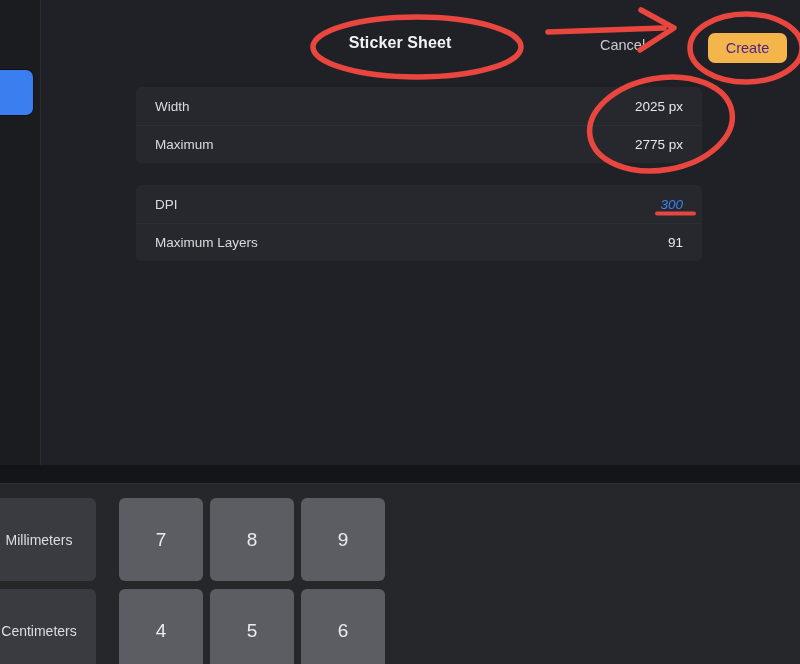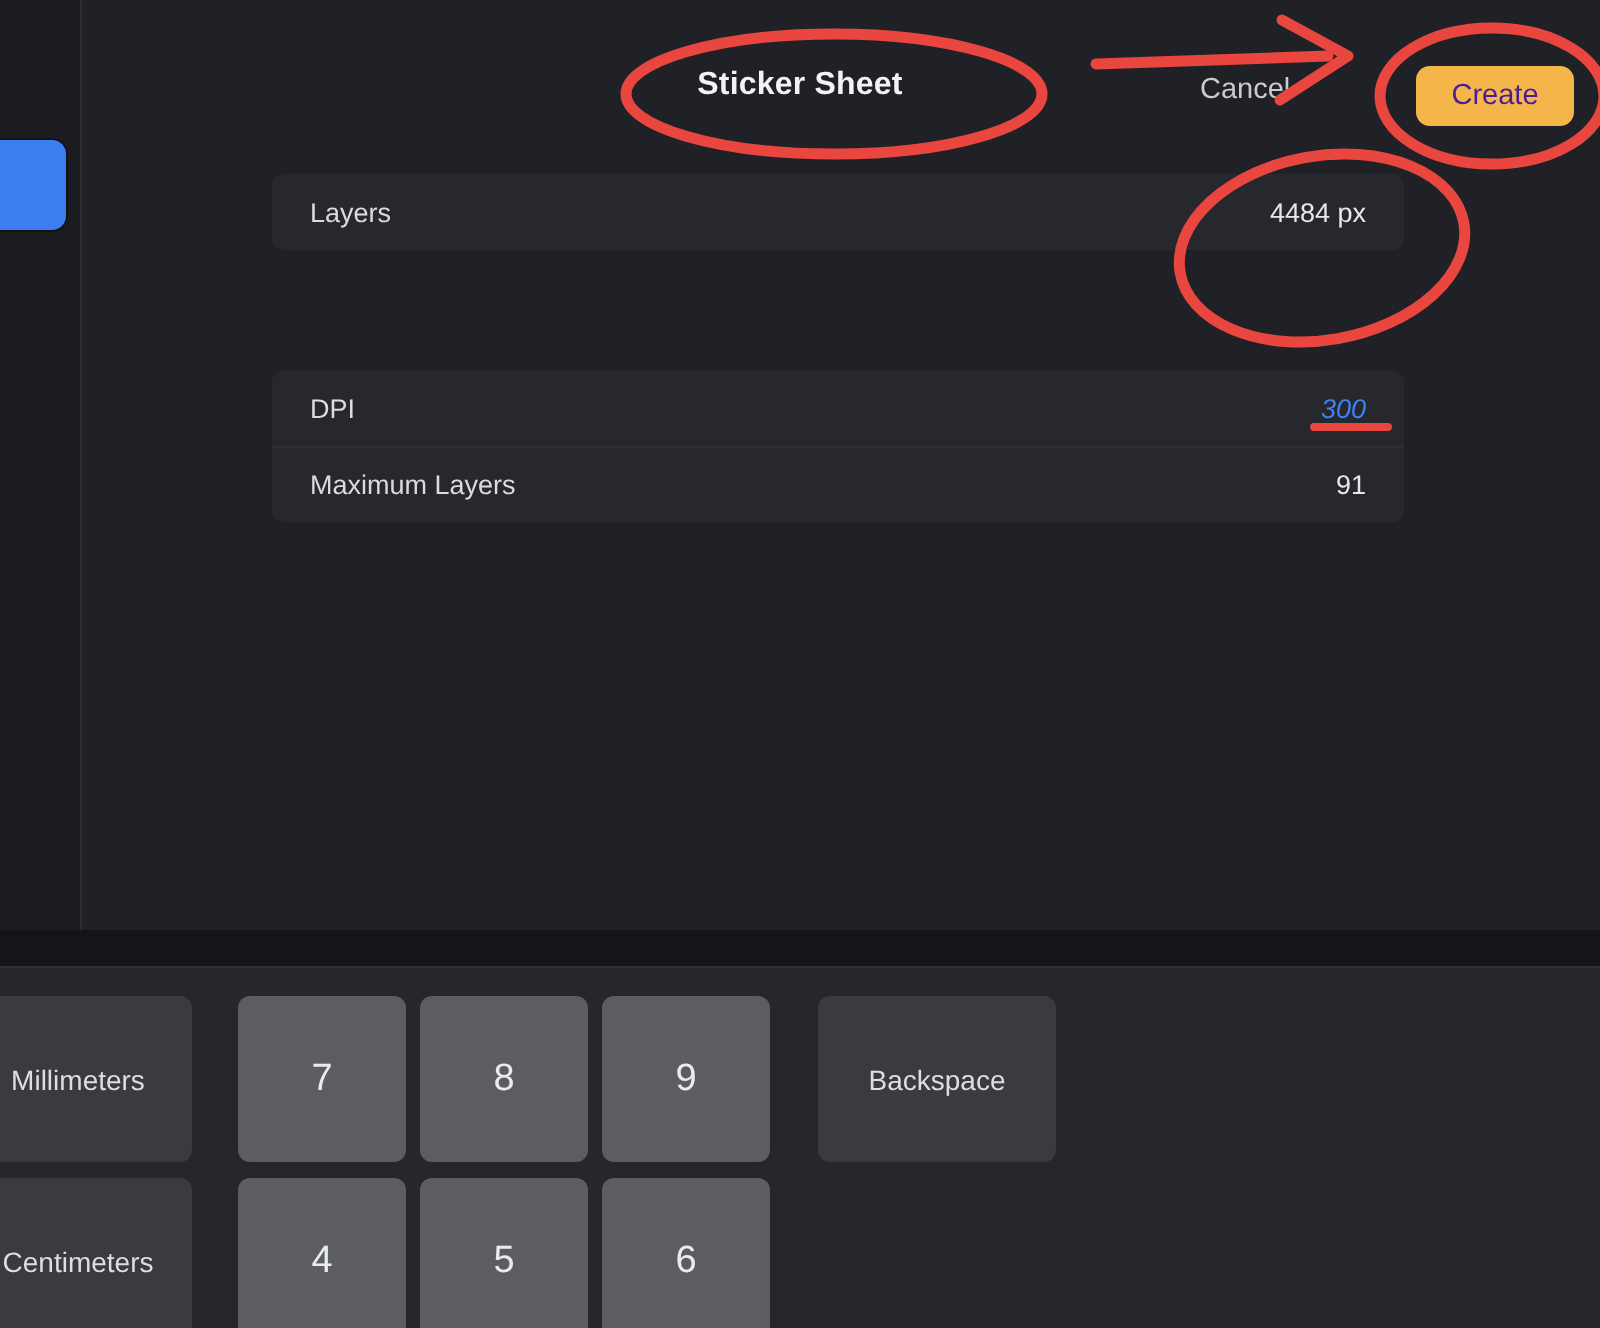--- a/index.html
+++ b/index.html
@@ -165,22 +165,26 @@
 <div class="main-panel"></div>
 <div class="panel-divider"></div>
 <div class="blue-swatch"></div>
 
 <div class="dialog-title">Sticker Sheet</div>
 <button class="cancel-button">Cancel</button>
 <button class="create-button">Create</button>
 
 <div class="group group-a">
   <div class="row">
-    <span class="row-label">Layers</span>
-    <span class="row-value">4484 px</span>
+    <span class="row-label">Width</span>
+    <span class="row-value">2025 px</span>
+  </div>
+  <div class="row">
+    <span class="row-label">Maximum</span>
+    <span class="row-value">2775 px</span>
   </div>
 </div>
 
 <div class="group group-b">
   <div class="row">
     <span class="row-label">DPI</span>
     <span class="row-value editing">300</span>
   </div>
   <div class="row">
     <span class="row-label">Maximum Layers</span>
@@ -203,21 +207,20 @@
 </svg>
 
 <div class="keyboard">
   <button class="key fn" style="left:-18px; top:14px; width:114px; height:83px;">Millimeters</button>
   <button class="key fn" style="left:-18px; top:105px; width:114px; height:83px;">Centimeters</button>
   <button class="key fn" style="left:-18px; top:196px; width:114px; height:83px;"></button>
 
   <button class="key num" style="left:119px; top:14px; width:84px; height:83px;">7</button>
   <button class="key num" style="left:210px; top:14px; width:84px; height:83px;">8</button>
   <button class="key num" style="left:301px; top:14px; width:84px; height:83px;">9</button>
-  <button class="key fn" style="left:409px; top:14px; width:119px; height:83px;">Backspace</button>
 
   <button class="key num" style="left:119px; top:105px; width:84px; height:83px;">4</button>
   <button class="key num" style="left:210px; top:105px; width:84px; height:83px;">5</button>
   <button class="key num" style="left:301px; top:105px; width:84px; height:83px;">6</button>
 
   <button class="key num" style="left:119px; top:196px; width:84px; height:83px;"></button>
   <button class="key num" style="left:210px; top:196px; width:84px; height:83px;"></button>
   <button class="key num" style="left:301px; top:196px; width:84px; height:83px;"></button>
   <button class="key fn" style="left:409px; top:196px; width:119px; height:83px;"></button>
 </div>

